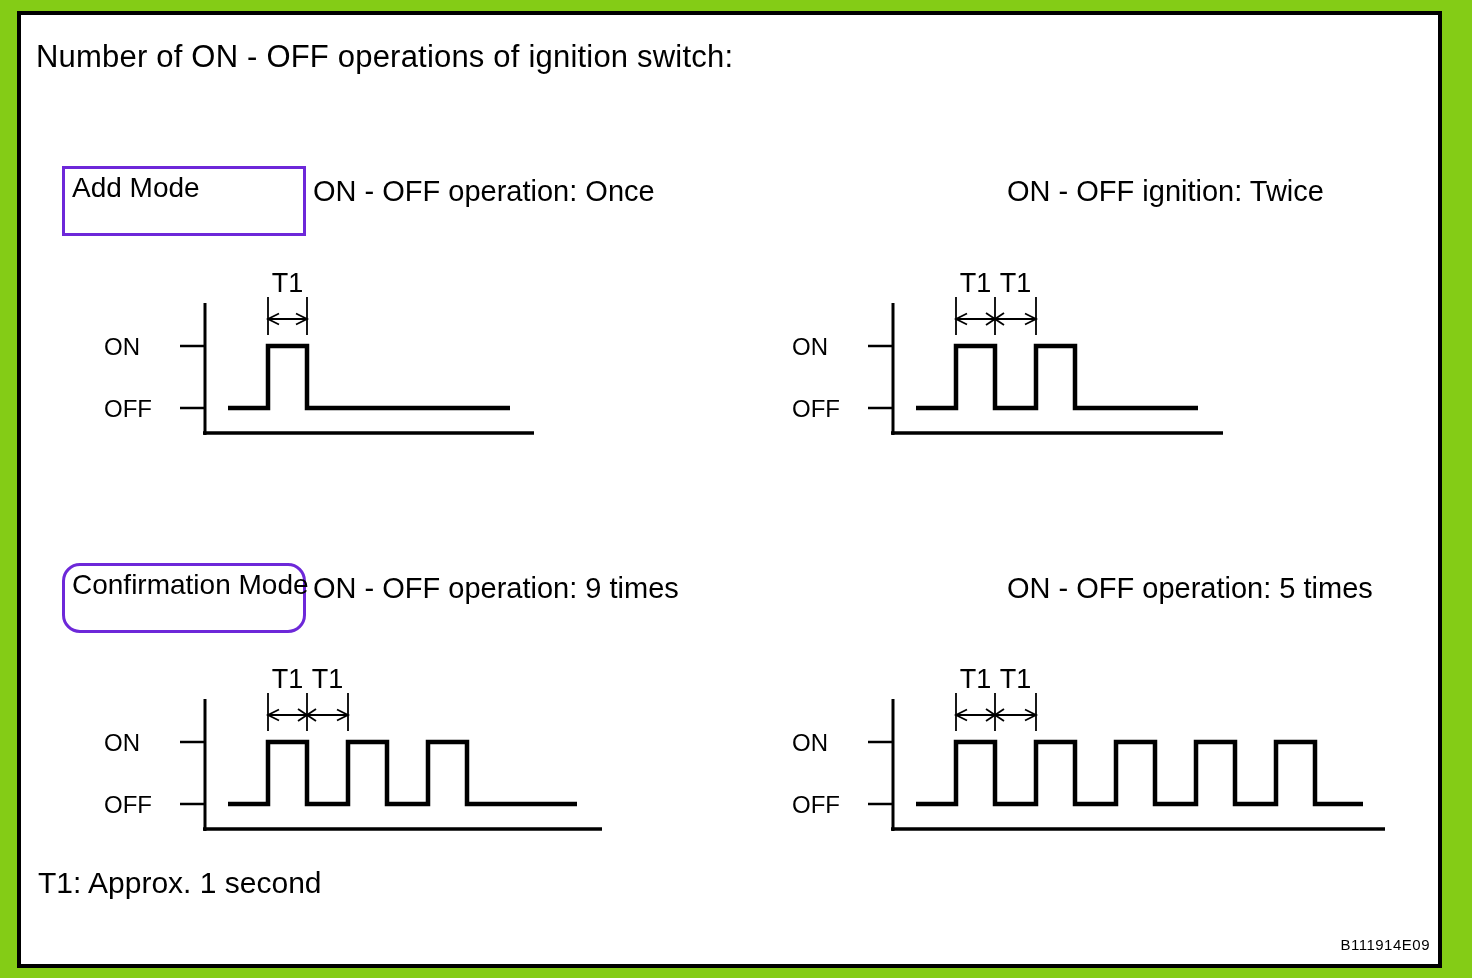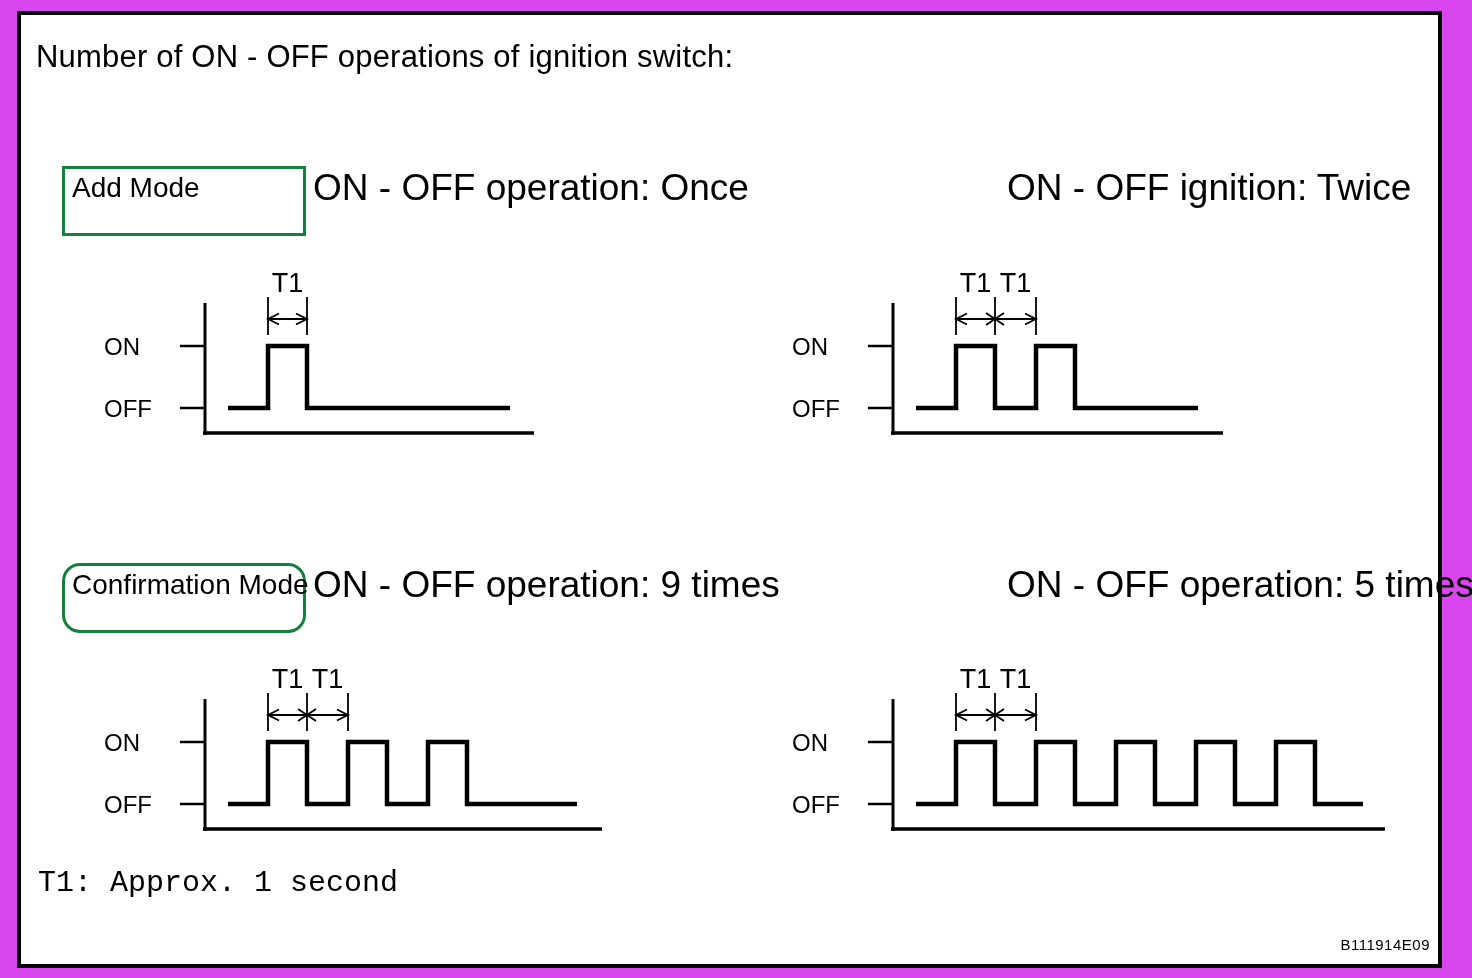--- a/index.html
+++ b/index.html
@@ -1,45 +1,45 @@
 <!DOCTYPE html>
 <html><head>
 <meta charset="utf-8">
 <style>
   html,body{margin:0;padding:0;background:#ffffff;}
   #stage{
     position:relative;
     width:1472px;height:978px;
-    background:#d946ef;
+    background:#84cc16;
     font-family:"Liberation Sans",sans-serif;
     color:#000;
     overflow:hidden;
   }
   .frame{
     position:absolute;left:17px;top:11px;width:1425px;height:957px;
     border:4px solid #000;box-sizing:border-box;background:#fff;
   }
   .title{
     position:absolute;left:36px;top:39px;
     font-size:31px;letter-spacing:0.2px;white-space:nowrap;
   }
   .mode-box{
     position:absolute;width:244px;height:70px;
-    border:3px solid #15803d;box-sizing:border-box;background:#fff;
+    border:3px solid #6d28d9;box-sizing:border-box;background:#fff;
   }
   .mode-box .mode-label{
     display:block;margin:3px 0 0 7px;font-size:28px;white-space:nowrap;
   }
   .op-label{
-    position:absolute;font-size:37px;white-space:nowrap;
+    position:absolute;font-size:29px;white-space:nowrap;margin-top:8px;
   }
   .wf{position:absolute;}
   svg text{fill:#000;font-family:"Liberation Sans",sans-serif;}
   .footnote{
-    position:absolute;left:38px;top:866px;font-size:30px;white-space:nowrap;font-family:Liberation Mono, monospace;
+    position:absolute;left:38px;top:866px;font-size:30px;white-space:nowrap;
   }
   .fig-code{
     position:absolute;left:1150px;top:936px;width:280px;
     font-size:15px;text-align:right;letter-spacing:0.5px;
   }
   
   #box-0{left:62px;top:166px;}   #op-0{left:313px;top:167px;}
   #box-1{left:745px;top:166px;}  #op-1{left:1007px;top:167px;}
   #box-2{left:62px;top:563px;border-radius:18px;}   #op-2{left:313px;top:564px;}
   #box-3{left:745px;top:563px;}  #op-3{left:1007px;top:564px;text-align:right;}

